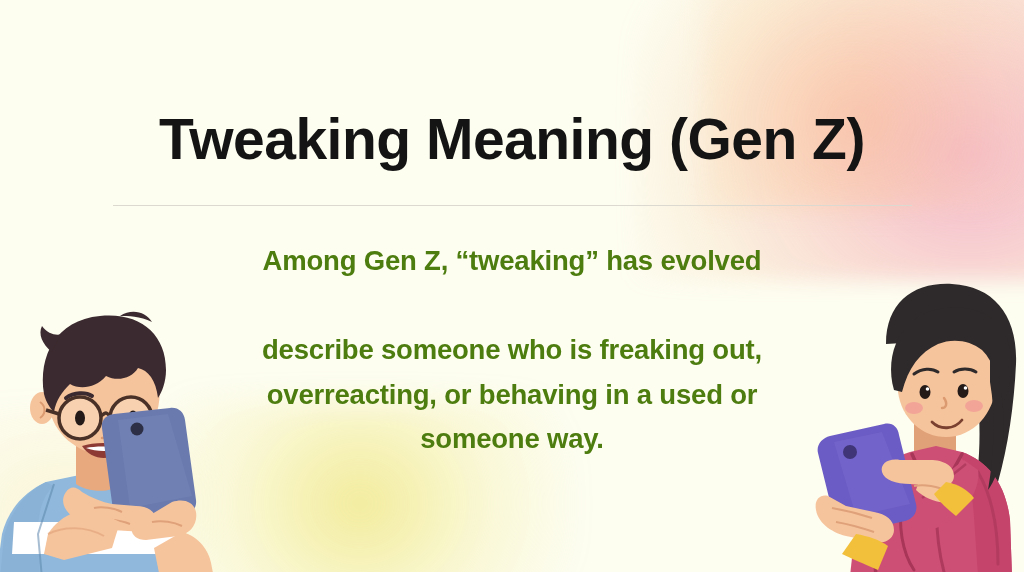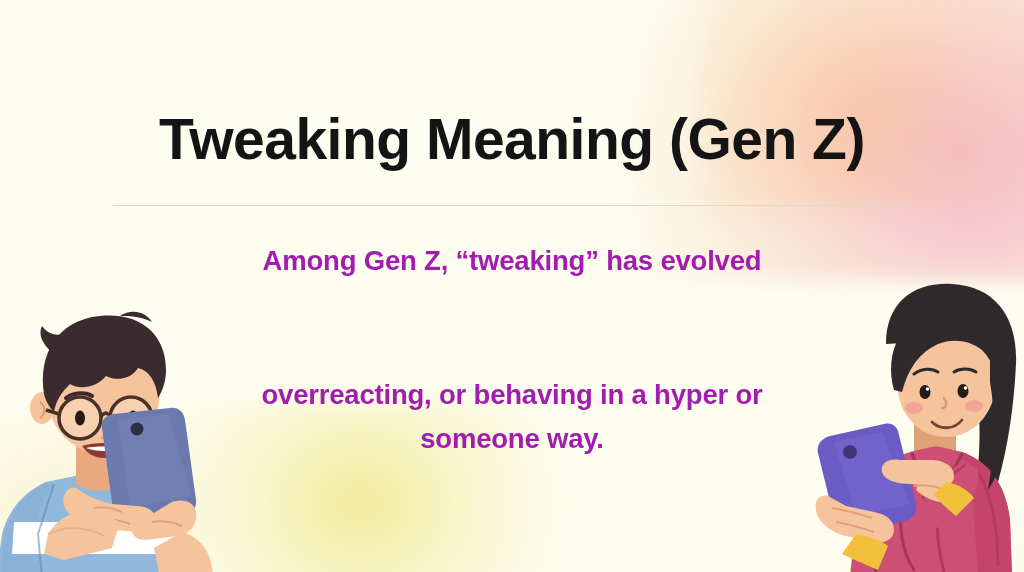--- a/index.html
+++ b/index.html
@@ -110,21 +110,21 @@
 
   .body-copy {
     position: absolute;
     top: 239px;
     left: 192px;
     width: 640px;
     text-align: center;
     font-size: 27.5px;
     line-height: 44.5px;
     font-weight: 700;
-    color: #a21caf;
+    color: #4d7c0f;
     letter-spacing: -0.2px;
     font-family: "Liberation Sans", sans-serif;
   }
 
   
   .illus {
     position: absolute;
     z-index: 4;
   }
   .illus-left {
@@ -338,19 +338,19 @@
   </div>
 
   <div class="content">
     <div class="title">Tweaking Meaning (Gen Z)</div>
 
     <div class="divider"></div>
 
     <div class="body-copy">
       <span>Among Gen Z, “tweaking” has evolved</span><br>
       <br>
-      <br>
-      <span>overreacting, or behaving in a hyper or</span><br>
+      <span>describe someone who is freaking out,</span><br>
+      <span>overreacting, or behaving in a used or</span><br>
       <span>someone way.</span>
     </div>
   </div>
 
 </div>
 
 </body></html>

